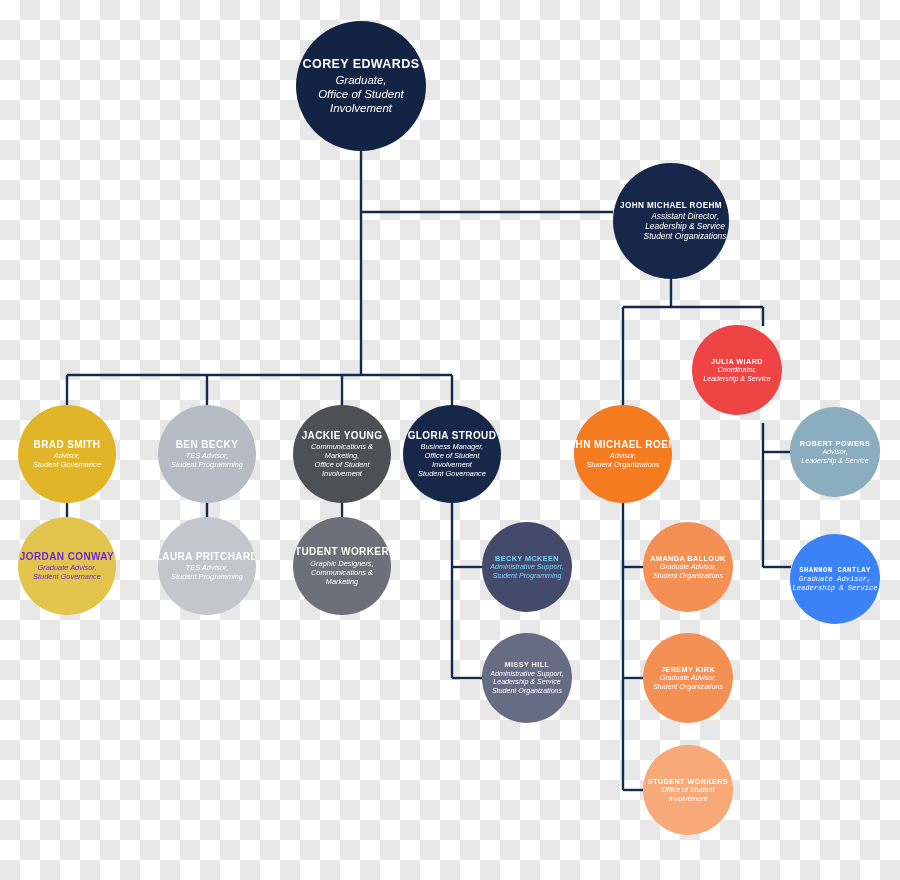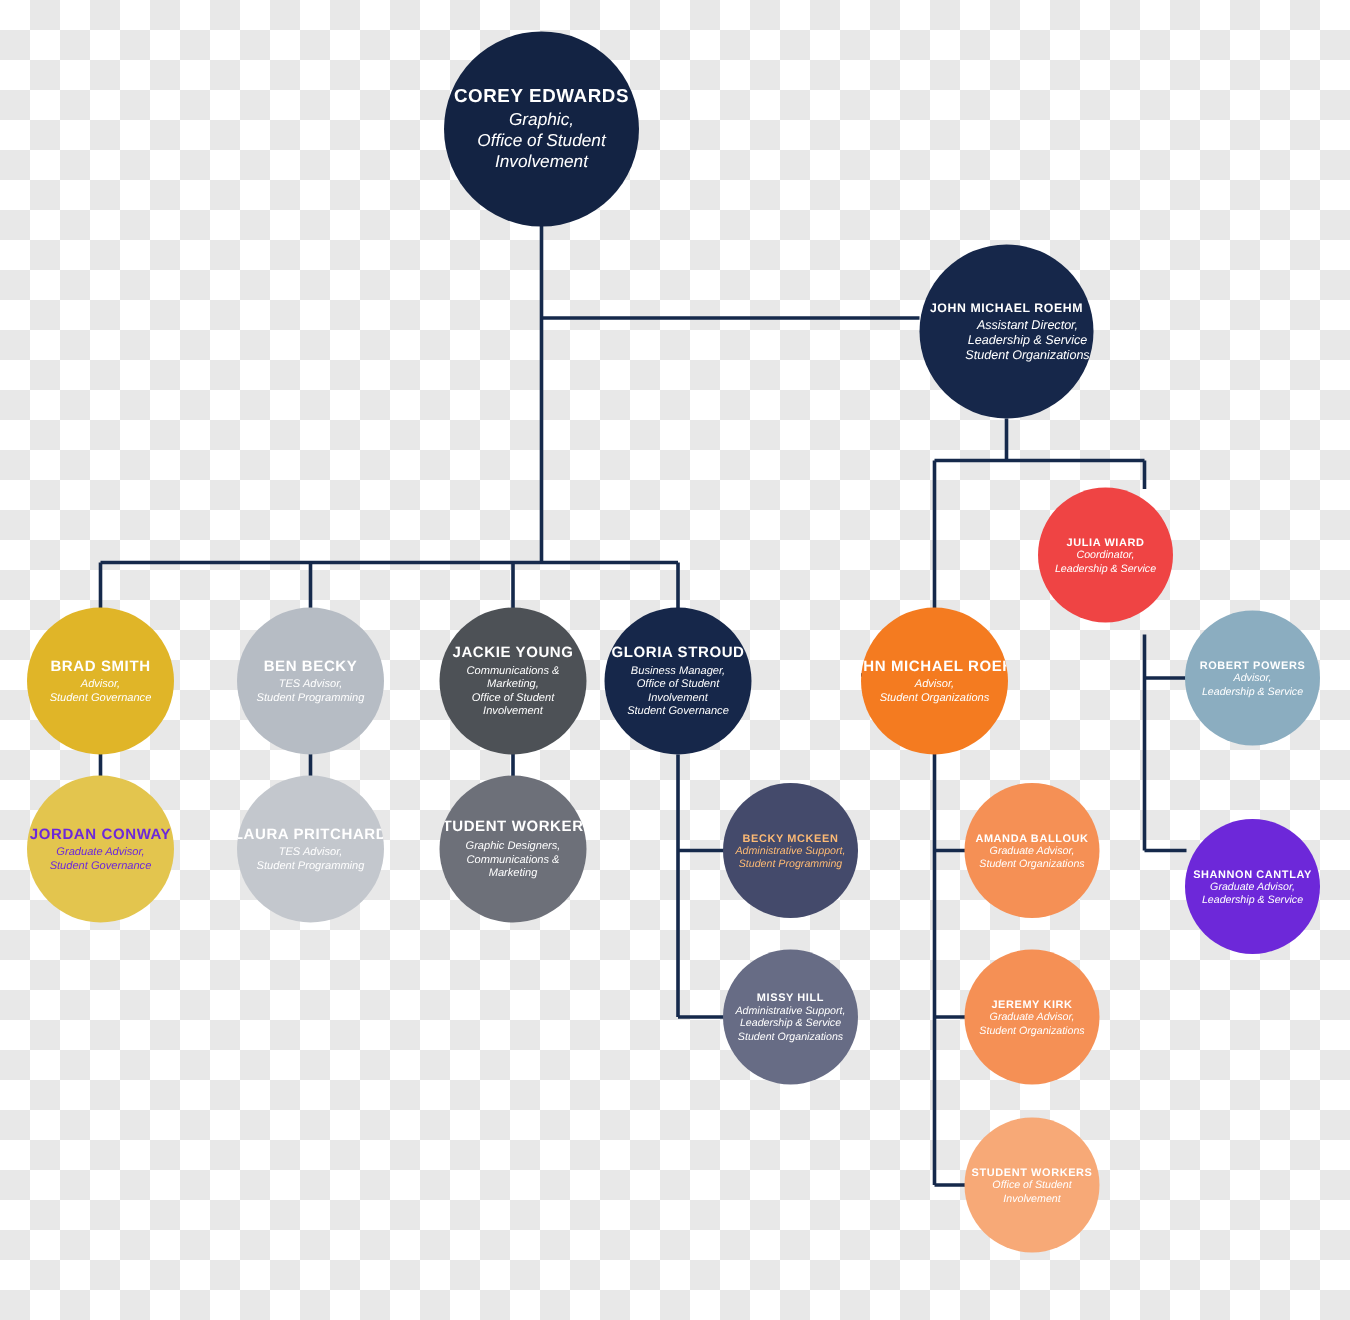--- a/index.html
+++ b/index.html
@@ -89,21 +89,21 @@
       <path d="M 623 567 L 645 567" fill="none" stroke="#15294b" stroke-width="2.4" stroke-linecap="butt"></path>
       <path d="M 623 678 L 645 678" fill="none" stroke="#15294b" stroke-width="2.4" stroke-linecap="butt"></path>
       <path d="M 623 790 L 645 790" fill="none" stroke="#15294b" stroke-width="2.4" stroke-linecap="butt"></path>
       <path d="M 763 307 L 763 326" fill="none" stroke="#15294b" stroke-width="2.4" stroke-linecap="butt"></path>
       <path d="M 763 423 L 763 567" fill="none" stroke="#15294b" stroke-width="2.4" stroke-linecap="butt"></path>
       <path d="M 763 452 L 791 452" fill="none" stroke="#15294b" stroke-width="2.4" stroke-linecap="butt"></path>
       <path d="M 763 567 L 791 567" fill="none" stroke="#15294b" stroke-width="2.4" stroke-linecap="butt"></path>
     </svg>
 <div class="node sz-root" style="left: 296px; top: 21px; background-color: rgb(19, 35, 67); color: rgb(255, 255, 255);">
       <div class="nm">COREY EDWARDS</div>
-      <div class="rl">Graphic,</div>
+      <div class="rl">Graduate,</div>
       <div class="rl">Office of Student</div>
       <div class="rl">Involvement</div>
     </div>
     <div class="node sz-l2" style="left: 613px; top: 163px; background-color: rgb(22, 39, 74); color: rgb(255, 255, 255);">
       <div class="nm">JOHN MICHAEL ROEHM</div>
       <div class="rl">Assistant Director,</div>
       <div class="rl">Leadership &amp; Service</div>
       <div class="rl">Student Organizations</div>
     </div>
     <div class="node sz-lg" style="left: 18px; top: 405px; background-color: rgb(224, 181, 40); color: rgb(255, 255, 255);">
@@ -139,21 +139,21 @@
       <div class="rl">Communications &amp;</div>
       <div class="rl">Marketing</div>
     </div>
     <div class="node sz-lg" style="left: 403px; top: 405px; background-color: rgb(22, 39, 74); color: rgb(255, 255, 255);">
       <div class="nm">GLORIA STROUD</div>
       <div class="rl">Business Manager,</div>
       <div class="rl">Office of Student</div>
       <div class="rl">Involvement</div>
       <div class="rl">Student Governance</div>
     </div>
-    <div class="node sz-md" style="left: 482px; top: 522px; background-color: rgb(68, 74, 107); color: #fdba74;">
+    <div class="node sz-md" style="left: 482px; top: 522px; background-color: rgb(68, 74, 107); color: #7dd3fc;">
       <div class="nm">BECKY MCKEEN</div>
       <div class="rl">Administrative Support,</div>
       <div class="rl">Student Programming</div>
     </div>
     <div class="node sz-md" style="left: 482px; top: 633px; background-color: rgb(103, 108, 133); color: rgb(255, 255, 255);">
       <div class="nm">MISSY HILL</div>
       <div class="rl">Administrative Support,</div>
       <div class="rl">Leadership &amp; Service</div>
       <div class="rl">Student Organizations</div>
     </div>
@@ -180,18 +180,18 @@
     <div class="node sz-md" style="left: 692px; top: 325px; background-color: #ef4444; color: rgb(255, 255, 255);">
       <div class="nm">JULIA WIARD</div>
       <div class="rl">Coordinator,</div>
       <div class="rl">Leadership &amp; Service</div>
     </div>
     <div class="node sz-md" style="left: 790px; top: 407px; background-color: rgb(139, 173, 192); color: rgb(255, 255, 255);">
       <div class="nm">ROBERT POWERS</div>
       <div class="rl">Advisor,</div>
       <div class="rl">Leadership &amp; Service</div>
     </div>
-    <div class="node sz-md" style="left: 790px; top: 546px; background-color: #6d28d9; color: rgb(255, 255, 255);">
+    <div class="node sz-md" style="left: 790px; top: 534px; background-color: #3b82f6; color: rgb(255, 255, 255); font-family: Liberation Mono, monospace;">
       <div class="nm">SHANNON CANTLAY</div>
       <div class="rl">Graduate Advisor,</div>
       <div class="rl">Leadership &amp; Service</div>
     </div>
   </div>
 
 </body></html>

